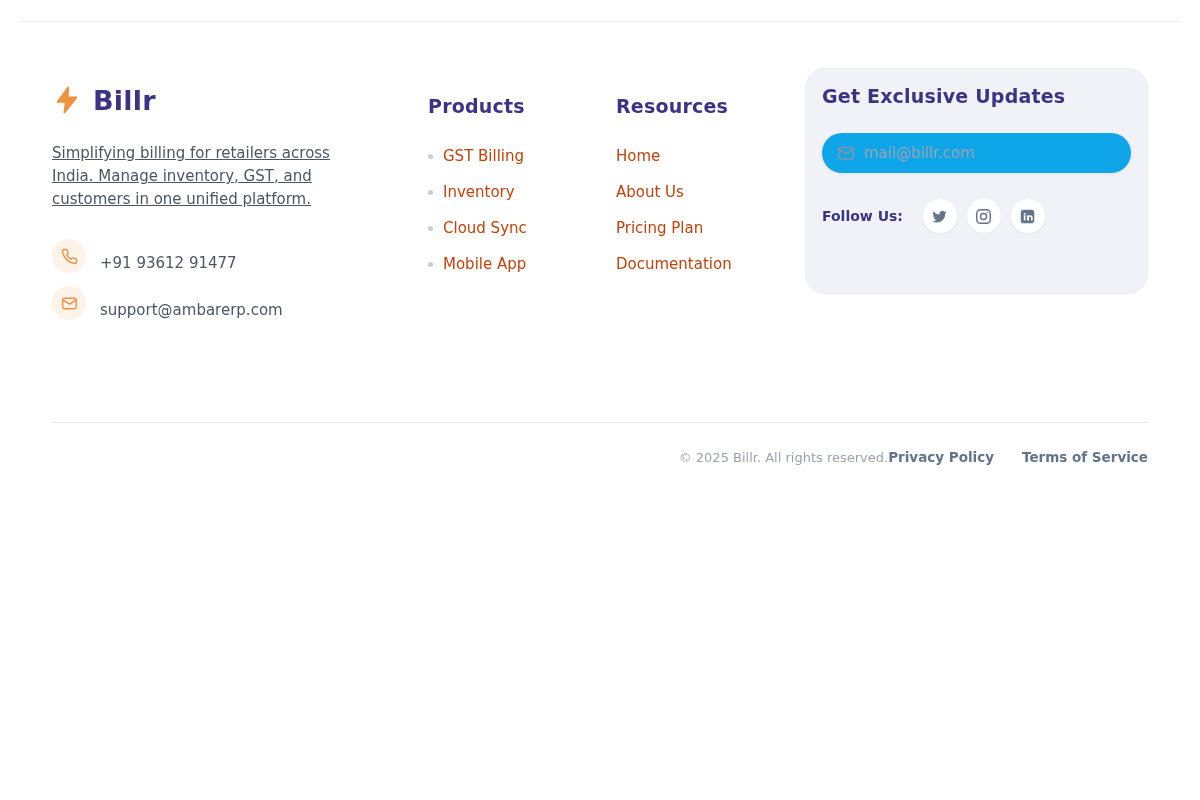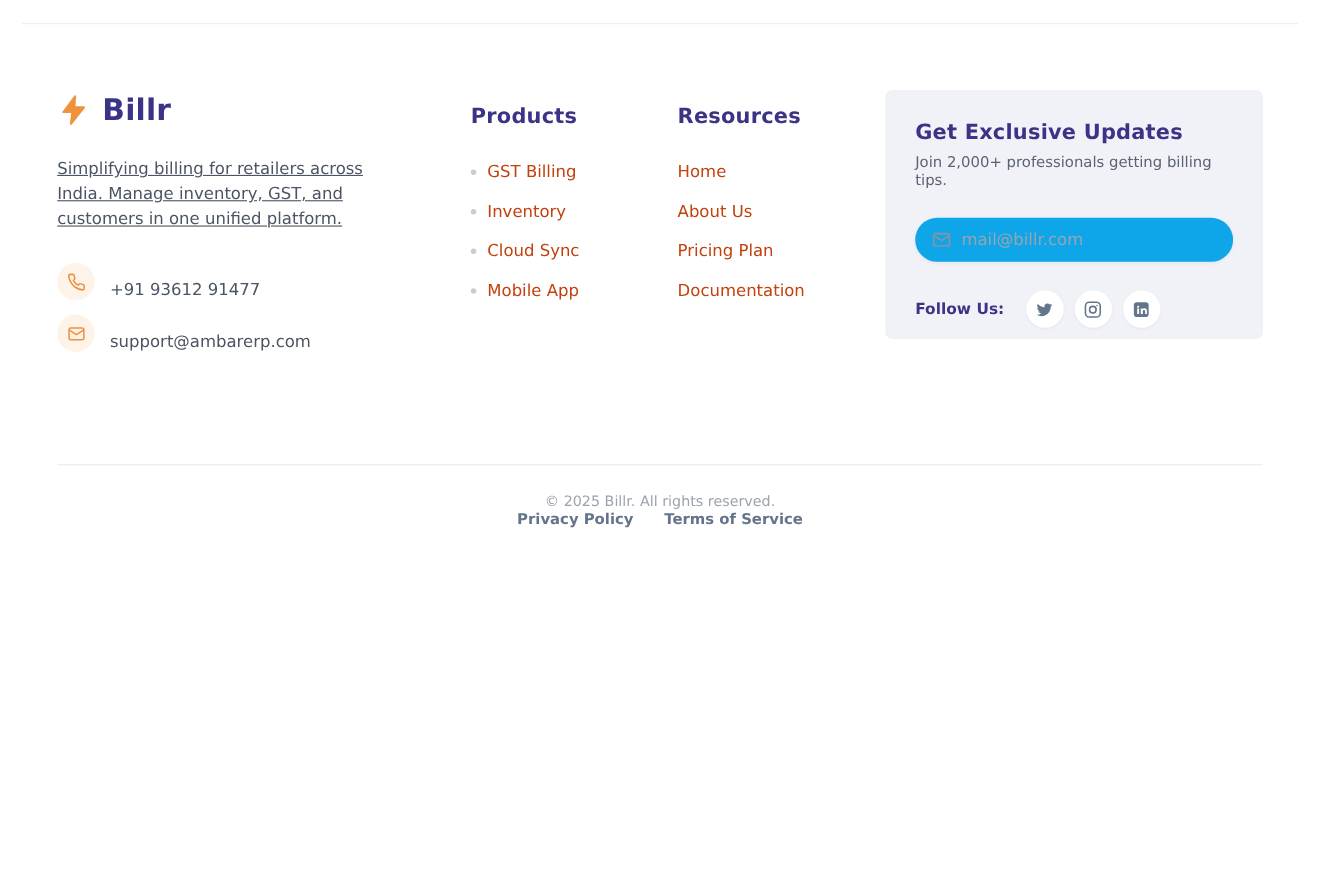--- a/index.html
+++ b/index.html
@@ -29,22 +29,22 @@
   .link-col { position: absolute; top: 95px; }
   .link-col.products { left: 428px; }
   .link-col.resources { left: 616px; }
   .link-col h3 { font-size: 19px; font-weight: 800; color: #3b3486; letter-spacing: 0.2px; }
   .link-col ul { list-style: none; margin-top: 30px; }
   .link-col li { display: flex; align-items: center; margin-bottom: 18px; height: 18px; }
   .dot { width: 5px; height: 5px; border-radius: 50%; background: #c8cdd5; margin-right: 10px; }
   .footer-link { font-size: 15px; color: #c2410c; text-decoration: none; cursor: pointer; }
 
   
-  .newsletter-card { position: absolute; left: 805px; top: 82px; width: 343px; height: 226px;
-                     background: #f1f2f7; border: 1px solid #eceef4; border-radius: 6px; padding: 26px; }
+  .newsletter-card { position: absolute; left: 805px; top: 68px; width: 343px; height: 226px;
+                     background: #f1f2f7; border: 1px solid #eceef4; border-radius: 20px; padding: 16px; }
   .newsletter-card h3 { font-size: 19px; font-weight: 800; color: #3b3486; letter-spacing: 0.2px; }
   .newsletter-sub { margin-top: 9px; font-size: 13.5px; color: #5b6474; }
   .subscribe-pill { margin-top: 26px; height: 40px; background: #0ea5e9; border-radius: 20px;
                     display: flex; align-items: center; padding-left: 15px;
                     box-shadow: 0 1px 4px rgba(15,23,42,0.06); }
   .mail-glyph { color: #8a93a3; display: inline-flex; margin-right: 9px; }
   .mail-glyph svg { width: 18px; height: 18px; }
   .email-input { flex: 1; min-width: 0; border: none; outline: none; background: transparent;
                  font-family: inherit; font-size: 15px; color: #374151; }
   .email-input::placeholder { color: #9ca3af; }
@@ -55,21 +55,21 @@
   .follow-row { margin-top: 26px; display: flex; align-items: center; }
   .follow-label { font-size: 14px; font-weight: 700; color: #3b3486; margin-right: 20px; }
   .social-circle { width: 34px; height: 34px; border-radius: 50%; background: #ffffff; margin-right: 10px;
                    display: flex; align-items: center; justify-content: center; color: #64748b;
                    cursor: pointer; box-shadow: 0 1px 3px rgba(15,23,42,0.05); }
   .social-circle svg { width: 17px; height: 17px; }
 
   
   .bottom-hairline { position: absolute; top: 422px; left: 52px; right: 52px; height: 1px; background: #e8eaee; }
   .bottom-bar { position: absolute; top: 449px; left: 52px; right: 52px; display: flex;
-                justify-content: flex-start; align-items: center; flex-direction: column; }
+                justify-content: flex-end; align-items: center; }
   .copyright { font-size: 13px; color: #9ca3af; }
   .bottom-links { display: flex; gap: 28px; }
   .bottom-link { font-size: 13.5px; font-weight: 700; color: #64748b; text-decoration: none; cursor: pointer; }
 </style>
 </head>
 <body>
 
 <div class="top-hairline"></div>
 
 <footer>
@@ -144,21 +144,20 @@
           <a class="footer-link">Pricing Plan</a>
         </li>
       <li>
           <a class="footer-link">Documentation</a>
         </li>
     </ul>
   </div>
 
   <div class="newsletter-card">
     <h3>Get Exclusive Updates</h3>
-    <p class="newsletter-sub">Join 2,000+ professionals getting billing tips.</p>
 
     <div class="subscribe-pill">
       <span class="mail-glyph">
         <svg viewBox="0 0 24 24" fill="none" stroke="currentColor" stroke-width="2" stroke-linecap="round" stroke-linejoin="round">
           <rect x="2.5" y="4.5" width="19" height="15" rx="2.5"></rect>
             <path d="m3.5 7.5 8.5 5.5 8.5-5.5"></path>
         </svg>
       </span>
       <input class="email-input" type="text" placeholder="mail@billr.com" style="">
     </div>

